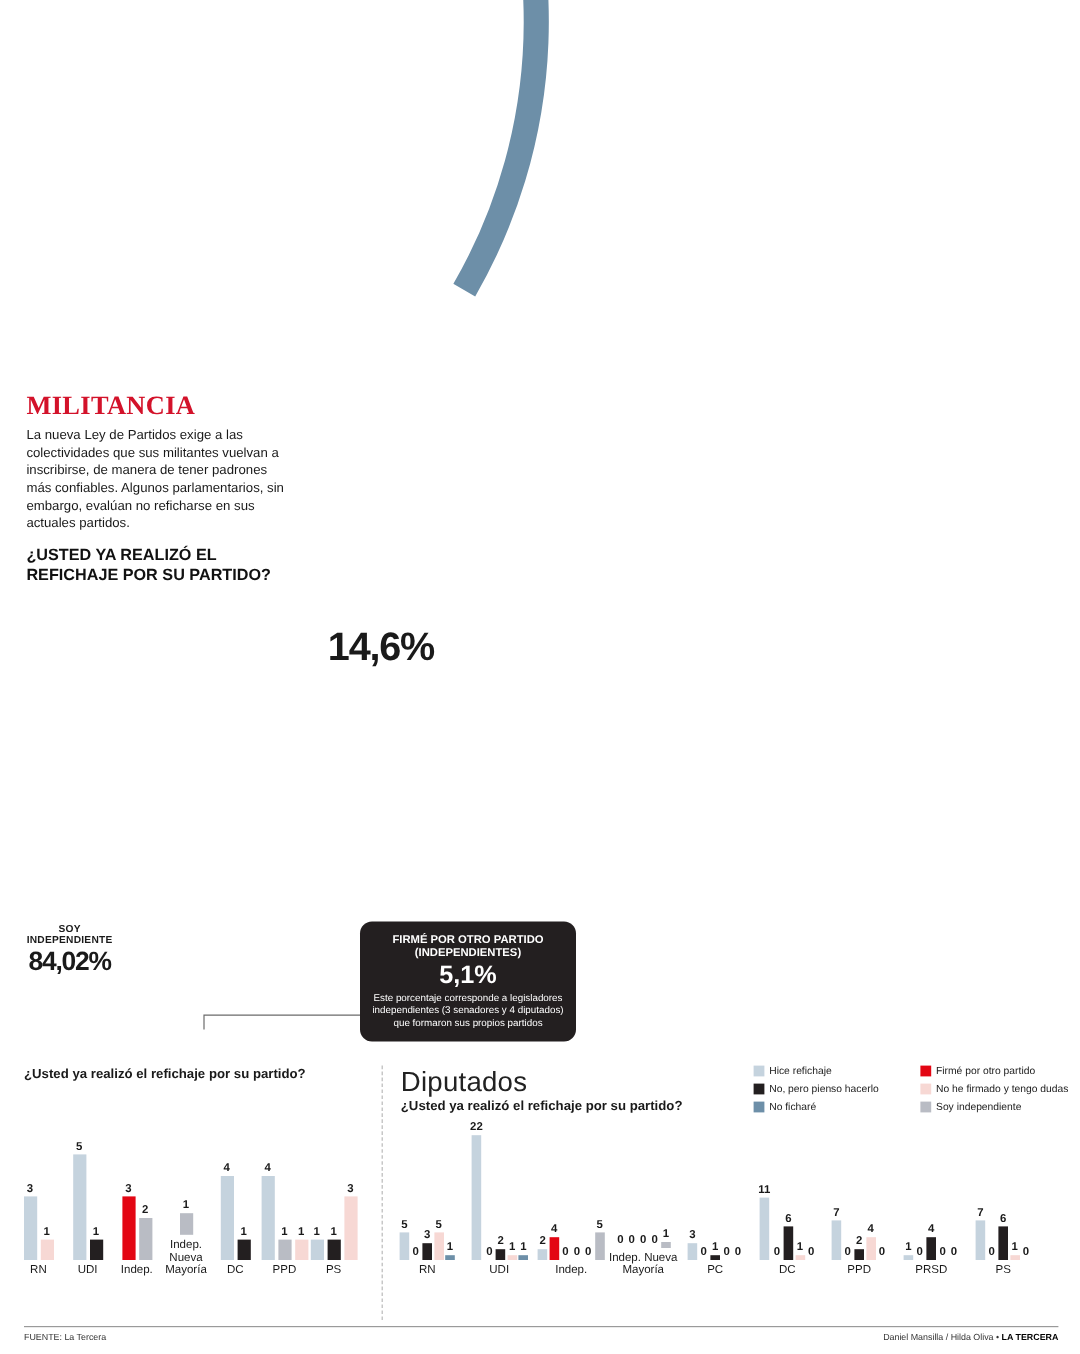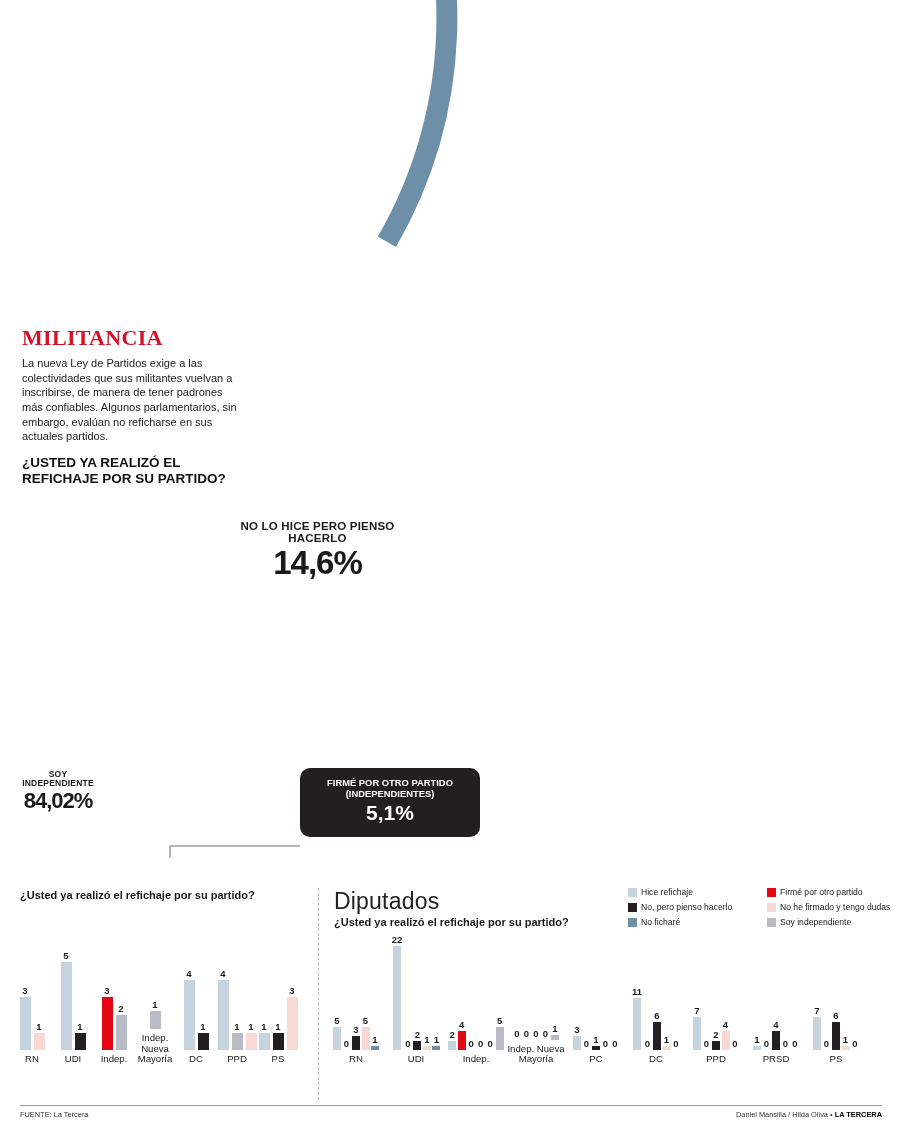--- a/index.html
+++ b/index.html
@@ -141,21 +141,20 @@
       </text>
     </svg>
   </div>
 
   <div class="seg-lbl" id="lbl-hice">
     <div class="cap">HICE EL REFICHAJE</div>
     <div class="pct">54,74%</div>
   </div>
 
   <div class="seg-lbl" id="lbl-nolohice">
-    <div class="cap">NO LO HICE PERO PIENSO HACERLO</div>
     <div class="pct">14,6%</div>
   </div>
 
   <div class="seg-lbl" id="lbl-nohe">
     <div class="cap">NO HE FIRMADO Y TENGO DUDAS</div>
     <div class="pct">12,4%</div>
   </div>
 
   <div class="seg-lbl" id="lbl-norefi">
     <div class="cap">NO REFICHARE</div>
@@ -173,20 +172,21 @@
   </div>
   <div class="qbig">¿USTED YA REALIZÓ EL REFICHAJE POR SU PARTIDO?</div>
 
   <svg class="leader">
     <path d="M 2 58 L 2 46 L 132 46" fill="none" stroke="#6b6b6b" stroke-width="1"></path>
   </svg>
   <div class="callout">
     <div class="c-head">FIRMÉ POR OTRO PARTIDO</div>
     <div class="c-head">(INDEPENDIENTES)</div>
     <div class="c-pct">5,1%</div>
+    <div class="c-note">Este porcentaje corresponde a legisladores independientes (3 senadores y 4 diputados) que formaron sus propios partidos</div>
   </div>
 
   <div class="chart" style="left:20px;top:888px;width:300px;">
     <div class="sub">¿Usted ya realizó el refichaje por su partido?</div>
   </div>
   <div class="plot" id="plot-senadores" style="top:960px;left:18px;height:105px;">
       <div class="group" style="width: 28px; margin-right: 13px;">
         <div class="bars" style="height: 88px; gap: 3px;">
           <div class="bar-slot">
             <div class="bar-val">3</div>

